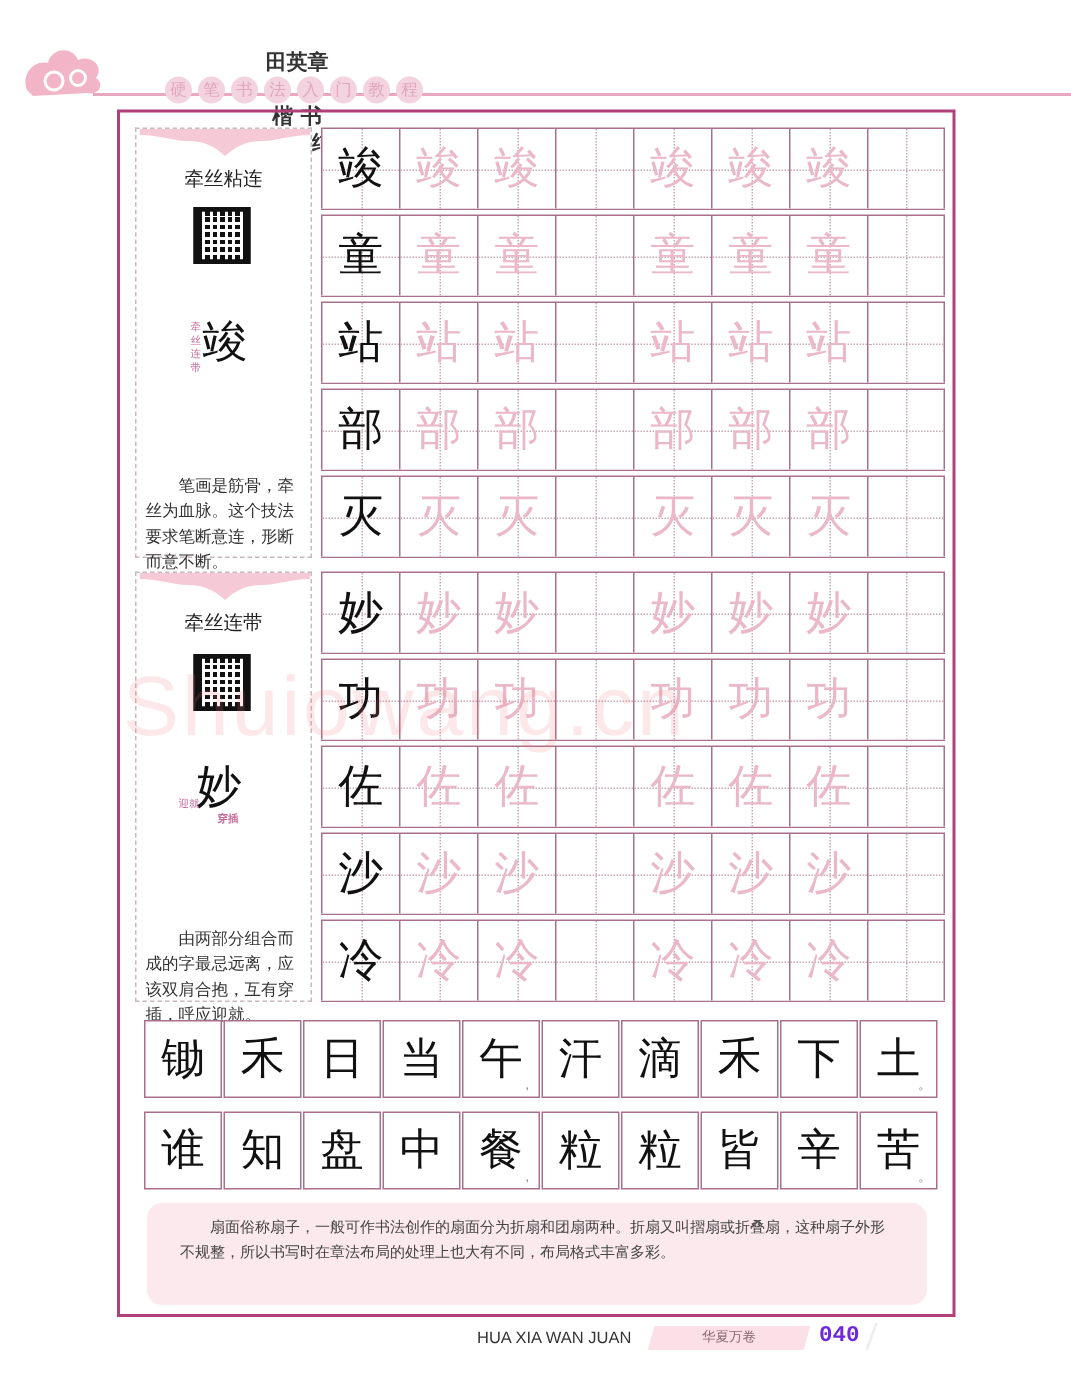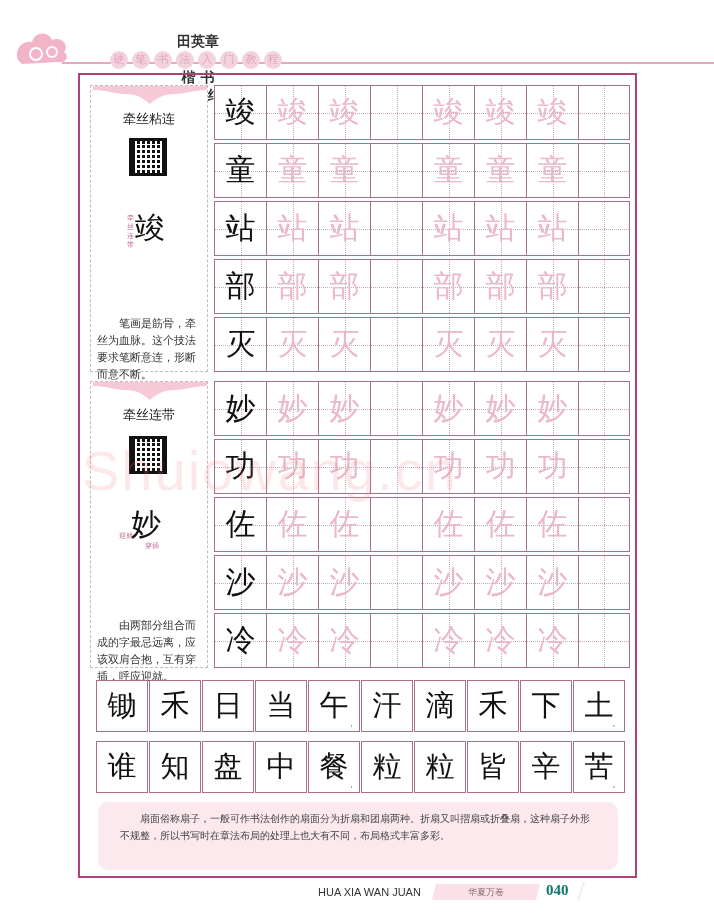--- a/index.html
+++ b/index.html
@@ -34,21 +34,21 @@
 .poem{position:absolute;left:96px;display:flex;}
 .pcell{position:relative;width:52px;height:52px;border:1.5px solid #a8708c;margin-right:1px;background:#fff;display:flex;align-items:center;justify-content:center;font-size:29px;color:#111;}
 .pcell .mark{position:absolute;right:3px;bottom:1px;font-size:9px;color:#888;}
 .note{position:absolute;left:98px;top:802px;width:520px;height:68px;background:#fbe9ee;border-radius:10px;padding-left:28px;}
 .note .txt{position:absolute;left:22px;right:22px;top:8px;font-size:10px;line-height:17px;color:#444;text-indent:2em;}
 .watermark{position:absolute;left:82px;top:438px;font-family:"Liberation Sans",sans-serif;font-size:56px;color:rgba(240,120,120,0.17);letter-spacing:2px;pointer-events:none;z-index:5;white-space:nowrap;}
 .footer{position:absolute;top:882px;left:0;width:590px;height:24px;}
 .footer .en{position:absolute;left:318px;top:4px;font-family:"Liberation Sans",sans-serif;font-size:11px;color:#333;}
 .footer .cn{position:absolute;left:434px;top:2px;width:104px;height:16px;background:#fbe1e7;transform:skewX(-15deg);}
 .footer .cn span{display:block;transform:skewX(15deg);text-align:center;font-size:9px;color:#8a6a70;line-height:16px;}
-.footer .pg{position:absolute;left:546px;top:0;font-family:Liberation Serif, serif;font-weight:bold;font-size:15px;color:#0f766e;}
+.footer .pg{position:absolute;left:546px;top:0;font-family:Liberation Mono, monospace;font-weight:bold;font-size:15px;color:#6d28d9;}
 .footer .slash{position:absolute;left:580px;top:0;width:2px;height:18px;background:#eee;transform:skewX(-20deg);}
 </style>
 </head>
 <body>
 
 <div class="header">
   <svg class="cloud" viewBox="0 0 58 40">
     <path d="M4 34 C0 24 8 14 18 16 C20 6 34 4 38 14 C46 10 56 18 50 26 C56 30 52 38 44 36 L8 38 Z" fill="#f2b5c8"></path>
     <circle cx="22" cy="28" r="6" fill="none" stroke="#fff" stroke-width="2"></circle>
     <circle cx="38" cy="26" r="5" fill="none" stroke="#fff" stroke-width="2"></circle>
@@ -85,21 +85,21 @@
 </div>
 
 <div class="panel" style="left:90px;top:381px;height:287px;">
   <svg class="scallop" viewBox="0 0 114 18" preserveAspectRatio="none">
     <path d="M0 0 H114 V4 C100 4 92 8 82 8 C70 8 64 12 57 18 C50 12 44 8 32 8 C22 8 14 4 0 4 Z" fill="#f6c9d6"></path>
   </svg>
   <div class="title" style="top:24px;">牵丝连带</div>
   <div class="qr" style="top:54px;"></div>
   <div class="demo-char" style="left:40px;top:122px;">妙</div>
   <div class="vlabel" style="left:28px;top:150px;">迎就</div>
-  <div class="vlabel" style="left:54px;top:160px;">穿插</div>
+  <div class="vlabel" style="left:54px;top:160px;font-weight:bold;">穿插</div>
   <div class="desc" style="top:196px;">由两部分组合而成的字最忌远离，应该双肩合抱，互有穿插，呼应迎就。</div>
 </div>
 
 <div class="grid" style="top:0;">
 
   <div class="grow" style="top:85px;">
     <div class="cell model">
         <span>竣</span>
       </div>
     <div class="cell trace">

